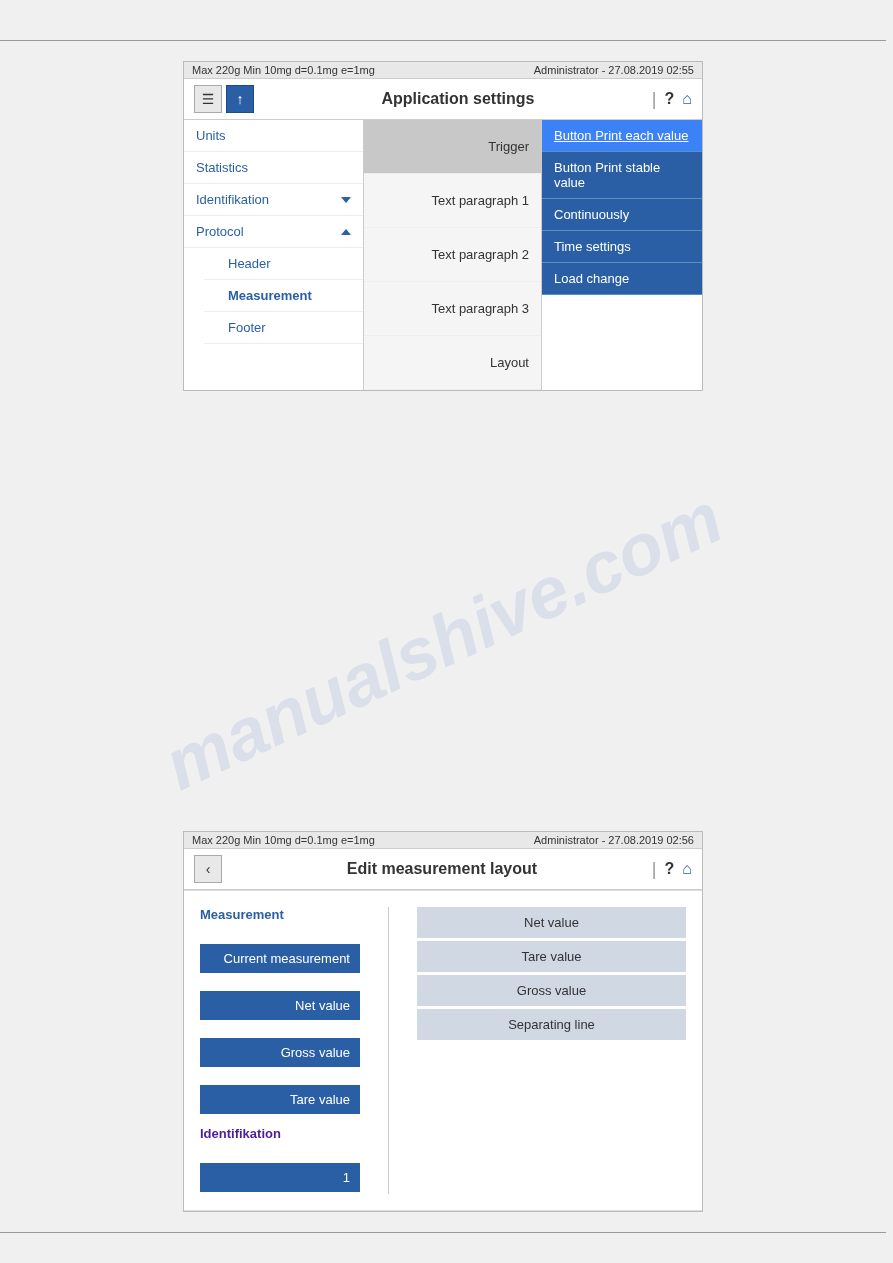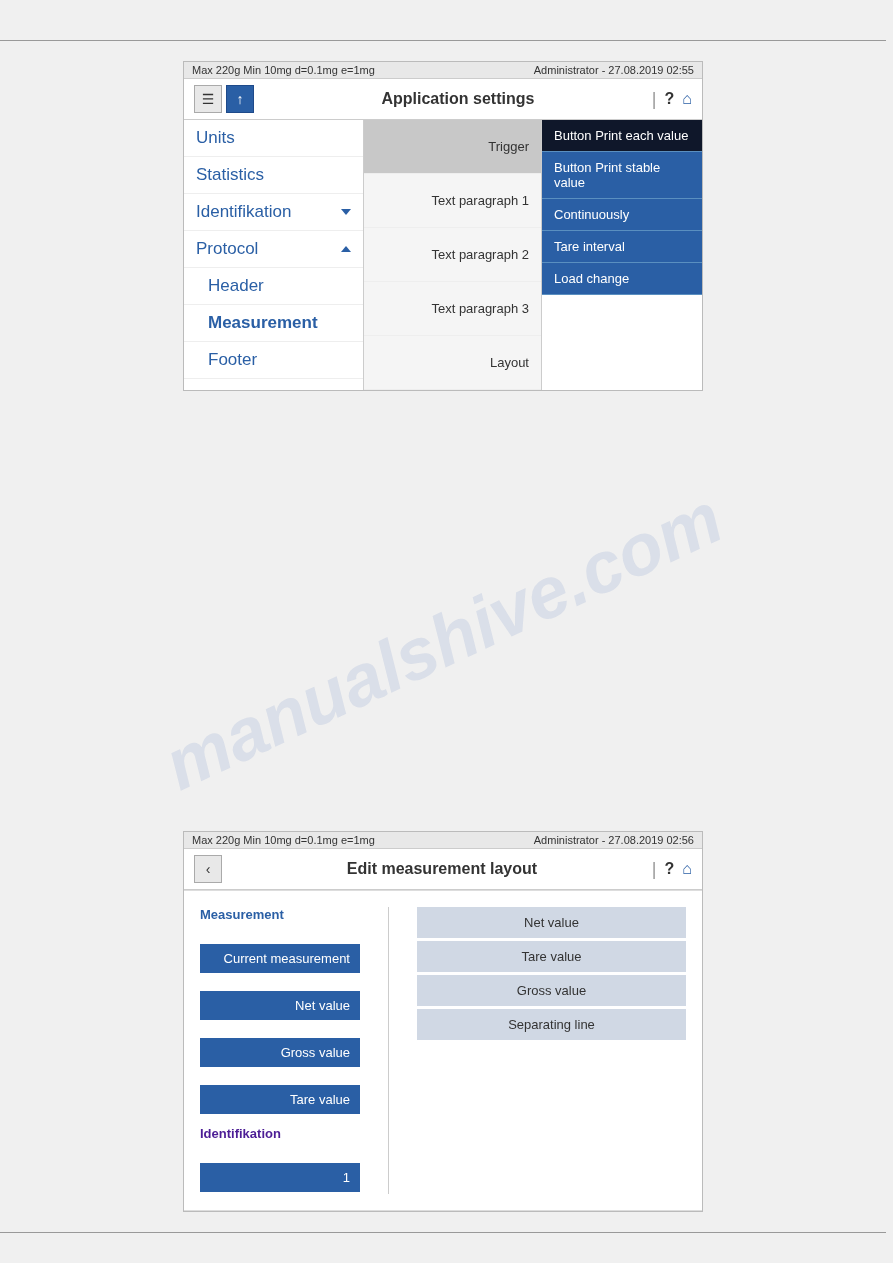--- a/index.html
+++ b/index.html
@@ -129,26 +129,27 @@
     }
 
     .nav-item {
       padding: 8px 12px;
       color: #2a5fa5;
       border-bottom: 1px solid #eee;
       cursor: pointer;
       display: flex;
       align-items: center;
       justify-content: space-between;
-      font-size: 17px;
+      font-size: 13px;
     }
 
     .nav-item.sub-item {
       padding-left: 24px;
       color: #2a5fa5;
+      margin-left: 20px;
     }
 
     .nav-item.sub-item.active-sub {
       font-weight: bold;
       color: #2a5fa5;
     }
 
     .chevron-down {
       display: inline-block;
       width: 0;
@@ -198,21 +199,22 @@
     .dropdown-item {
       padding: 8px 12px;
       border-bottom: 1px solid #5a8fc0;
       color: #fff;
       background: #2a5fa5;
       font-size: 13px;
       cursor: pointer;
     }
 
     .dropdown-item.selected {
-      background: #0f172a;
+      background: #3b82f6;
+      text-decoration: underline;
     }
 
     
     .screen2 {
       width: 520px;
       background: #fff;
       border: 1px solid #bbb;
     }
 
     .screen2-content {
@@ -373,21 +375,21 @@
           <div class="dropdown-item selected">
             <span>Button Print each value</span>
           </div>
           <div class="dropdown-item">
             <span>Button Print stable value</span>
           </div>
           <div class="dropdown-item">
             <span>Continuously</span>
           </div>
           <div class="dropdown-item">
-            <span>Tare interval</span>
+            <span>Time settings</span>
           </div>
           <div class="dropdown-item">
             <span>Load change</span>
           </div>
         </div>
       </div>
     </div>
   </div>
 
   <div class="watermark-area">

